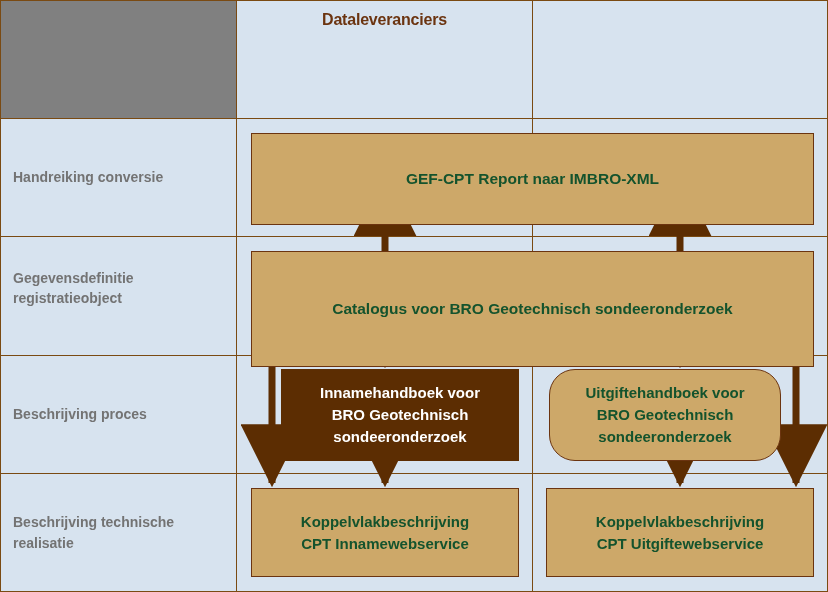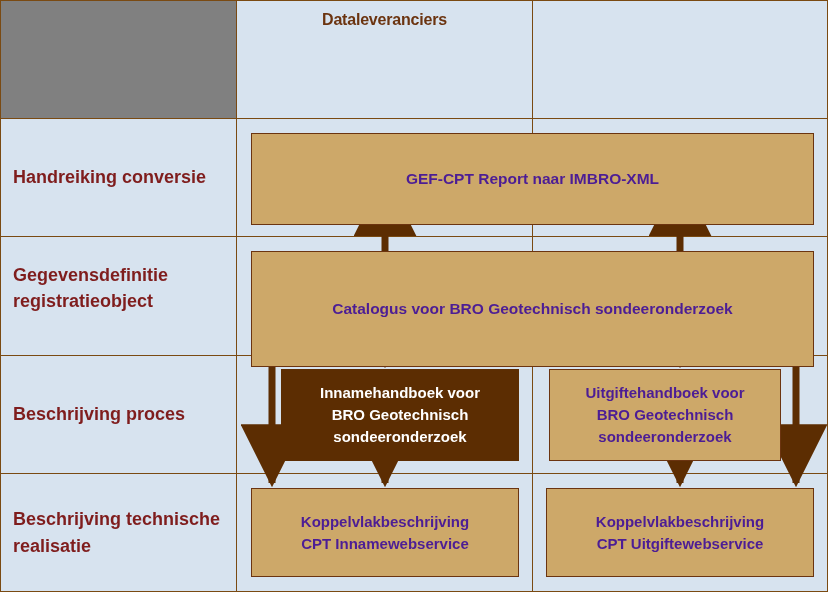--- a/index.html
+++ b/index.html
@@ -49,43 +49,43 @@
   }
 
   
   .row-label {
     position: absolute;
     box-sizing: border-box;
     display: flex;
     align-items: center;
     padding-left: 13px;
     padding-right: 8px;
-    color: #7f1d1d;
-    font-size: 18px;
+    color: #737373;
+    font-size: 14px;
     font-weight: bold;
     line-height: 1.45;
     pointer-events: none;
   }
 
   
   .arrow-layer {
     position: absolute;
     left: 0; top: 0;
     width: 828px;
     height: 592px;
     pointer-events: none;
   }
 
   
   .node {
     position: absolute;
     box-sizing: border-box;
     border: 1px solid #6b3410;
     background: #cda869;
-    color: #4c1d95;
+    color: #14532d;
     display: flex;
     align-items: center;
     justify-content: center;
     text-align: center;
     font-size: 15px;
     font-weight: bold;
     line-height: 1.45;
     padding: 4px 8px;
   }
   .node.wide {
@@ -185,21 +185,21 @@
   <div class="node wide" style="left:251px; top:251px; width:563px; height:116px;">
     <span class="node-text">Catalogus voor BRO Geotechnisch sondeeronderzoek</span>
   </div>
 
   <div class="node dark" style="left:281px; top:369px; width:238px; height:92px;">
     <span class="node-text">Innamehandboek voor
 BRO Geotechnisch
 sondeeronderzoek</span>
   </div>
 
-  <div class="node" style="left:549px; top:369px; width:232px; height:92px;">
+  <div class="node" style="left:549px; top:369px; width:232px; height:92px;border-radius:26px;">
     <span class="node-text">Uitgiftehandboek voor
 BRO Geotechnisch
 sondeeronderzoek</span>
   </div>
 
   <div class="node" style="left:251px; top:488px; width:268px; height:89px;">
     <span class="node-text">Koppelvlakbeschrijving
 CPT Innamewebservice</span>
   </div>
 

